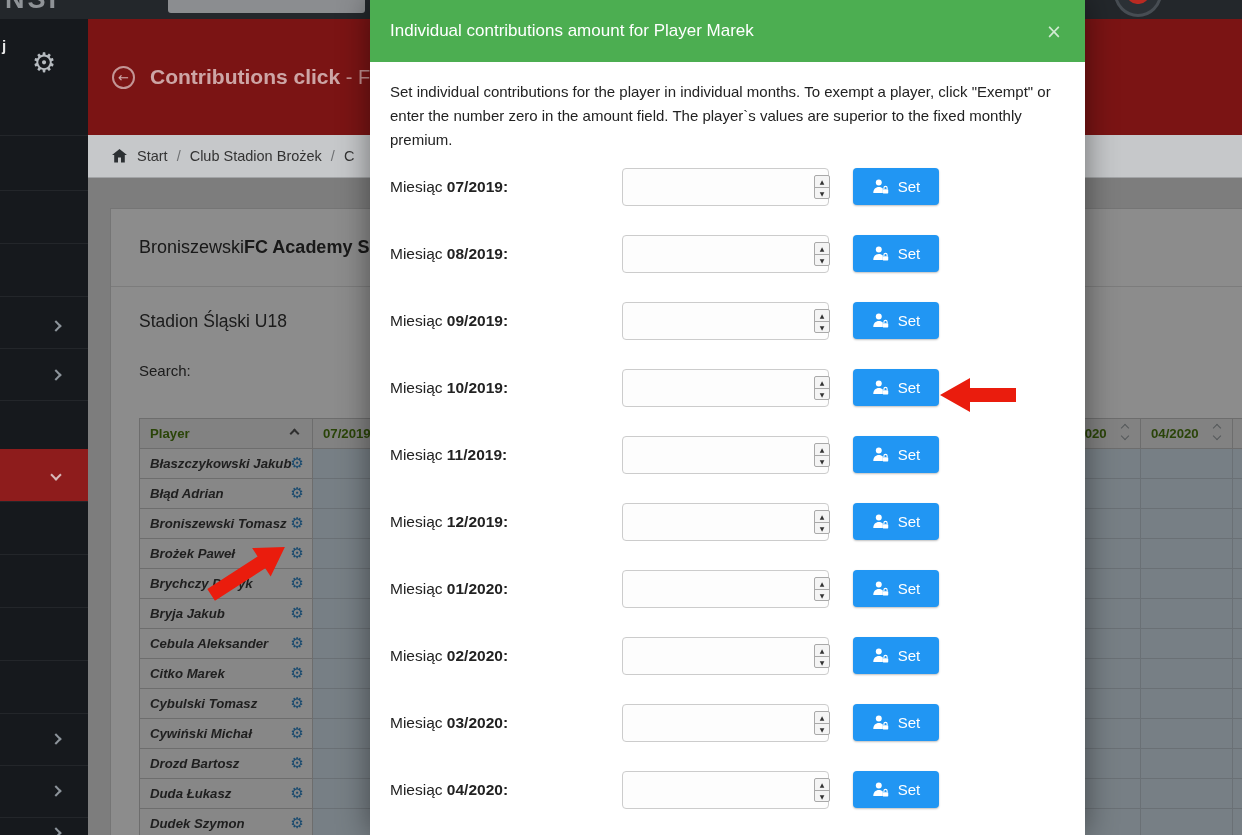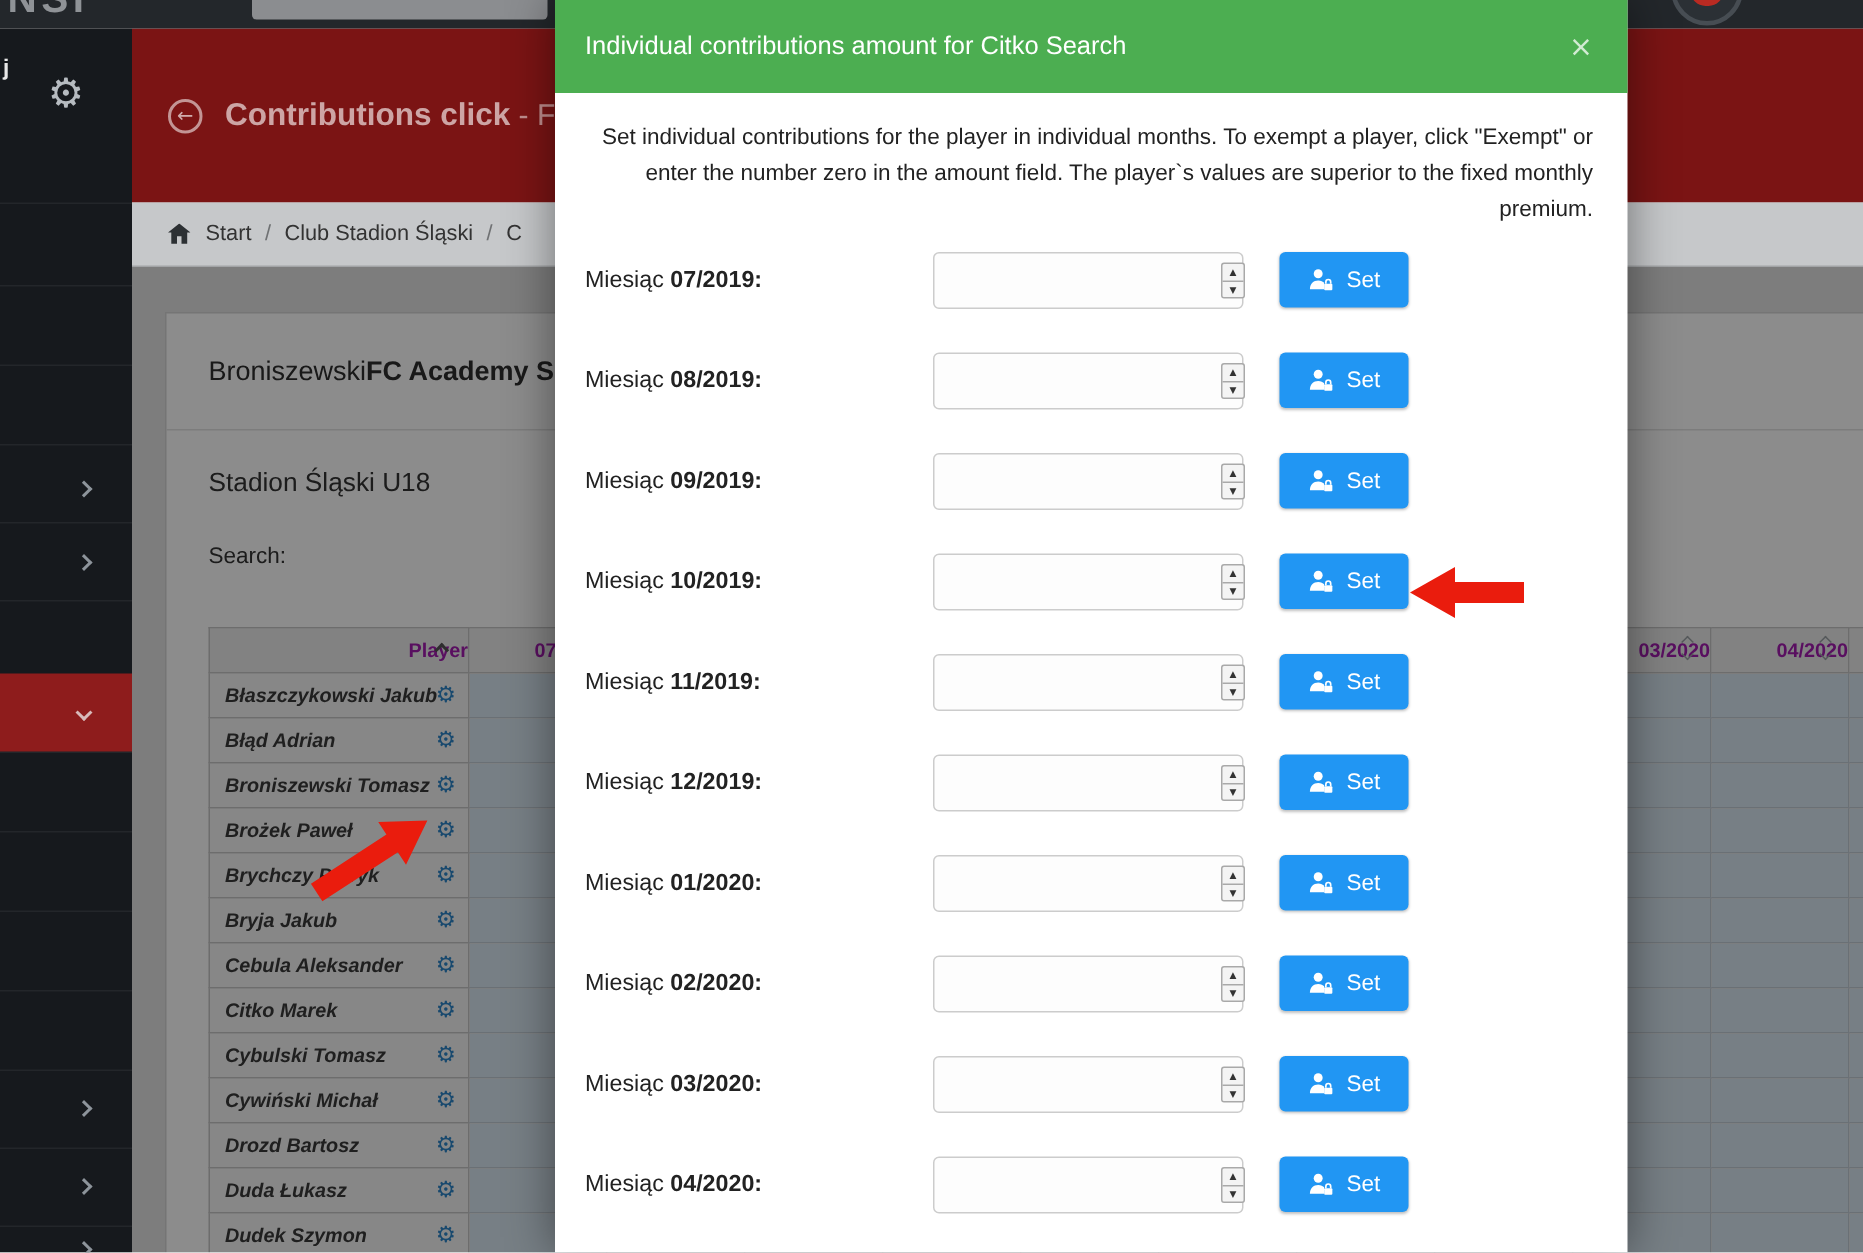--- a/index.html
+++ b/index.html
@@ -43,21 +43,21 @@
   .card { position:absolute; left:22px; top:30px; width:1180px; height:700px; background:#ffffff; border:1px solid #d6d6d6; }
   .card-header { height:78px; border-bottom:1px solid #e2e2e2; display:flex; align-items:center; padding-left:28px; font-size:18px; color:#2e2e2e; white-space:nowrap; overflow:hidden; }
   .team-name { margin:24px 0 0 28px; font-size:17.5px; color:#333; }
   .search-row { margin:20px 0 0 28px; height:36px; display:flex; align-items:center; }
   .search-label { width:67px; font-size:15px; color:#333; }
   .table-search { width:285px; height:36px; border:1px solid #c9c9c9; border-radius:2px; padding:0 12px; font-size:14px; color:#333; outline:none; background:#fff; }
   .table-search::placeholder { color:#9a9a9a; }
 
   table.ctable { margin:30px 0 0 28px; border-collapse:collapse; table-layout:fixed; width:1185px; }
   .ctable th, .ctable td { border:1px solid #c6c6c6; height:30px; font-size:13.2px; overflow:hidden; white-space:nowrap; }
-  .ctable th { background:#ededed; color:#a21caf; text-align:right; padding-left:10px; position:relative; cursor:pointer; }
+  .ctable th { background:#ededed; color:#4d7c0f; text-align:left; padding-left:10px; position:relative; cursor:pointer; }
   .ctable td.pcell { background:#f6f6f6; color:#3a3a3a; font-weight:bold; padding-left:10px; position:relative;font-style:italic; }
   .ctable td.mcell { background:#d9e7f3; border-color:#c2ccd5; }
   .col-player { width:173px; } .col-m { width:92px; }
   .sort-up { position:absolute; right:14px; top:11px; width:7px; height:7px; border:solid #555; border-width:2px 2px 0 0; transform:rotate(-45deg); }
   .sort-both { position:absolute; right:12px; top:6px; }
   .sort-both i { display:block; width:6px; height:6px; border:solid #9aa0a5; border-width:1.7px 1.7px 0 0; }
   .sort-both i.u { transform:rotate(-45deg); margin-bottom:2px; }
   .sort-both i.d { transform:rotate(135deg); }
   .row-gear { position:absolute; right:8px; top:5px; font-family:"DejaVu Sans", sans-serif; font-size:15px; color:#2e86c8; cursor:pointer; font-weight:normal; }
 
@@ -67,21 +67,21 @@
   
   .arrow1 { position:absolute; left:202px; top:552px; z-index:5; transform:rotate(-33deg); }
   .arrow2 { position:absolute; left:938px; top:375px; z-index:12; }
 
   
   .modal { position:absolute; left:370px; top:0; width:715px; height:835px; background:#fff; z-index:10; box-shadow:0 0 30px rgba(0,0,0,0.45); }
   .modal-header { height:62px; background:#4cae51; display:flex; align-items:center; padding-left:20px; }
   .modal-title { color:#fff; font-size:17px; }
   .modal-close { position:absolute; right:20px; top:20px; width:22px; height:22px; color:rgba(255,255,255,0.75); font-size:19px; line-height:22px; text-align:center; cursor:pointer; font-family:"DejaVu Sans", sans-serif; }
   .modal-body { padding:18px 32px 0 20px; }
-  .modal-intro { font-size:15px; line-height:24px; color:#222; width:672px;text-align:right; }
+  .modal-intro { font-size:15px; line-height:24px; color:#222; width:672px; }
   .month-rows { margin-top:16px; }
   .m-row { position:relative; height:38px; margin-bottom:29px; }
   .m-label { line-height:38px; font-size:15.5px; color:#222; }
   .m-label b { font-weight:bold; }
   .m-input { position:absolute; left:232px; top:0; width:207px; height:38px; border:1px solid #ccc; border-radius:4px; background:#fdfdfd; padding:0 34px 0 10px; font-size:14px; outline:none; }
   .spinner { position:absolute; left:424px; top:7px; width:16px; height:24px; border:1px solid #a9a9a9; border-radius:2px; background:#f4f4f4; cursor:pointer; }
   .spinner span { display:block; height:11px; text-align:center; font-family:"DejaVu Sans", sans-serif; font-size:6px; line-height:11px; color:#333; }
   .spinner .dn { border-top:1px solid #a9a9a9; }
   .set-btn { position:absolute; left:463px; top:0; width:86px; height:37px; border:none; border-radius:4px; background:#2196f3; color:#fff; font-size:15px; font-family:"Liberation Sans", sans-serif; display:flex; align-items:center; justify-content:center; gap:9px; cursor:pointer; box-shadow:0 1px 2px rgba(0,0,0,0.25); }
 </style>
@@ -136,21 +136,21 @@
   <div class="back-btn">←</div>
   <div class="ph-title"><span>Contributions click</span><span class="ph-suffix"> - FC A</span></div>
 </div>
 
 <div class="breadcrumb">
   <span class="home-icon">
     <svg width="15" height="14" viewBox="0 0 15 14">
         <path d="M7.5 0 L15 6 H12.8 V13.5 H9 V8.5 H6 V13.5 H2.2 V6 H0 Z" fill="#2c3033"></path>
       </svg>
   </span>
-  <span><span class="bc-wrap"><span class="bc-item">Start</span></span><span class="bc-wrap"><span class="bc-sep">/</span><span class="bc-item">Club Stadion Śląski</span></span><span class="bc-wrap"><span class="bc-sep">/</span><span class="bc-item">C</span></span></span>
+  <span><span class="bc-wrap"><span class="bc-item">Start</span></span><span class="bc-wrap"><span class="bc-sep">/</span><span class="bc-item">Club Stadion Brożek</span></span><span class="bc-wrap"><span class="bc-sep">/</span><span class="bc-item">C</span></span></span>
 </div>
 
 <div class="content">
   <div class="card">
     <div class="card-header">
       <span>Broniszewski </span>
       <b>FC Academy Skł</b>
     </div>
     <div class="team-name">Stadion Śląski U18</div>
     <div class="search-row">
@@ -407,21 +407,21 @@
 </div>
 
 <div class="dim"></div>
 
 <svg class="arrow1" width="92" height="38" viewBox="0 0 92 38">
   <polygon points="90,19 62,2 62,12 2,12 2,26 62,26 62,36" fill="#ea1c0d"></polygon>
 </svg>
 
 <div class="modal">
   <div class="modal-header">
-    <span class="modal-title">Individual contributions amount for Citko Search</span>
+    <span class="modal-title">Individual contributions amount for Player Marek</span>
     <span class="modal-close">×</span>
   </div>
   <div class="modal-body">
     <p class="modal-intro">Set individual contributions for the player in individual months. To exempt a player, click "Exempt" or enter the number zero in the amount field. The player`s values are superior to the fixed monthly premium.</p>
     <div class="month-rows">
 
         <div class="m-row">
           <span class="m-label"><span>Miesiąc </span><b>07/2019</b><b>:</b></span>
           <input class="m-input" value="" style="">
           <div class="spinner">

